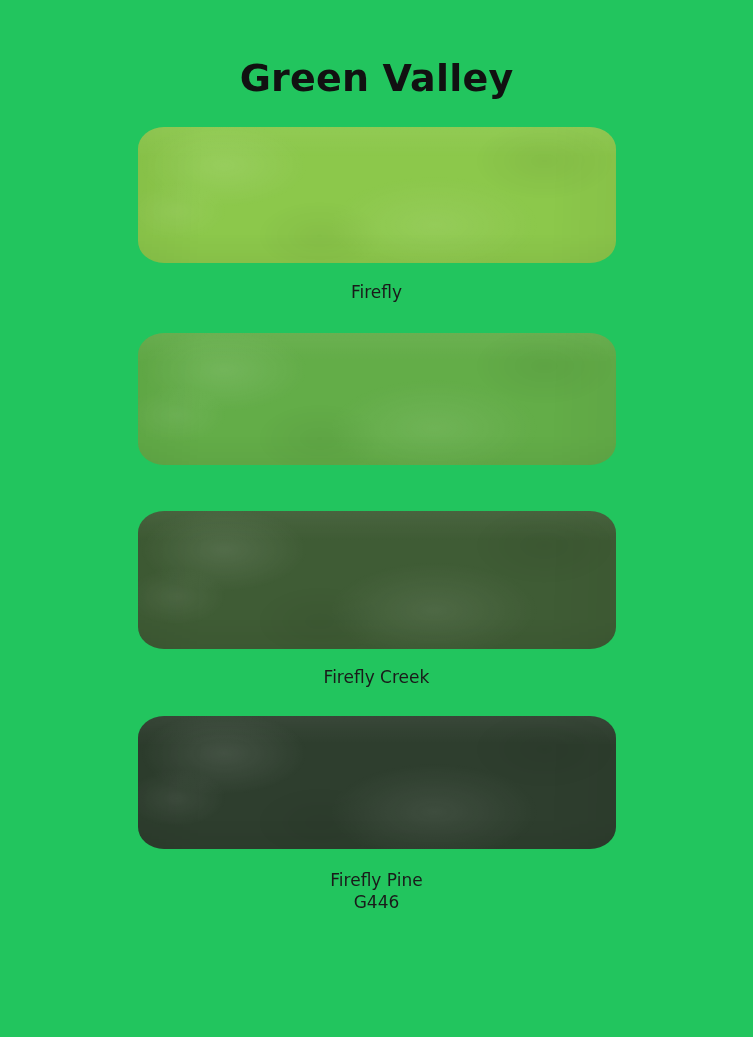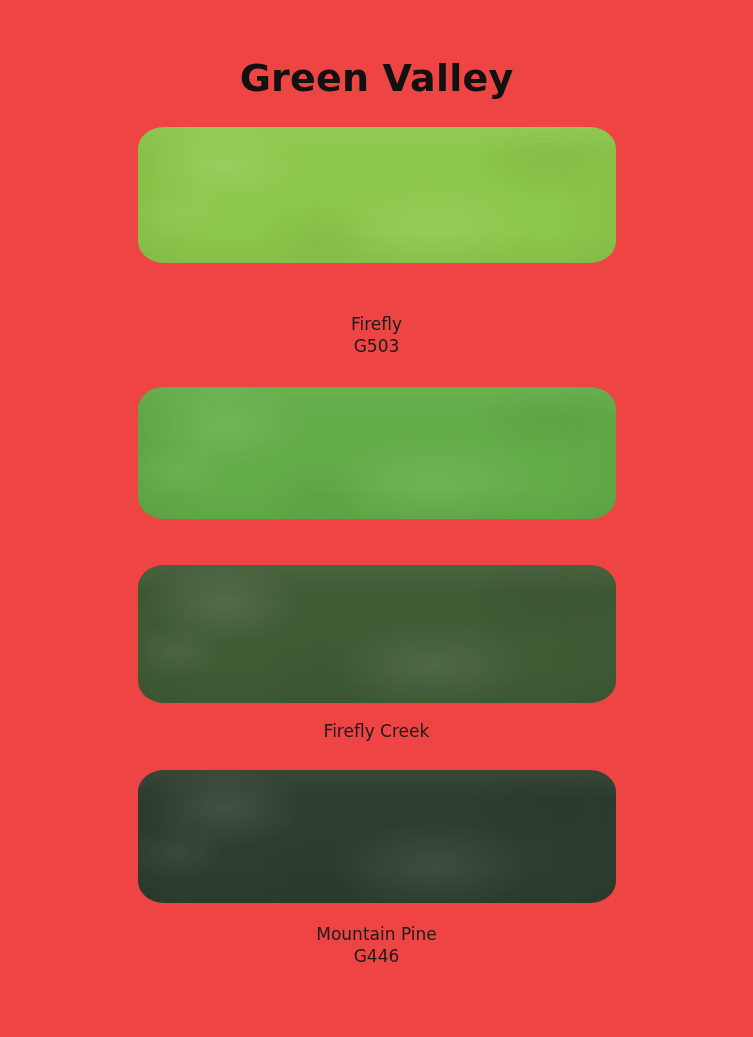--- a/index.html
+++ b/index.html
@@ -11,21 +11,21 @@
     width: 753px;
     height: 1037px;
     font-family: "Liberation Sans", sans-serif;
     position: relative;
     overflow: hidden;
   }
 
   .palette-page {
     width: 753px;
     height: 1037px;
-    background: #ef4444;
+    background: #22c55e;
     position: relative;
     box-sizing: border-box;
     padding-left: 37px;
   }
 
   .page-title {
     position: absolute;
     top: 56px;
     left: 0;
     width: 753px;
@@ -102,21 +102,21 @@
   .swatch-code {
     display: block;
   }
 
   
   .row-0 .swatch-block { height: 136px; width: 478px; }
   .row-1 .swatch-block { height: 132px; width: 478px; }
   .row-2 .swatch-block { height: 138px; width: 478px; }
   .row-3 .swatch-block { height: 133px; width: 478px; }
 
-  .row-0 .swatch-caption { padding-top: 18px; margin-top: 32px; }
+  .row-0 .swatch-caption { padding-top: 18px; }
   .row-1 .swatch-caption { padding-top: 16px; }
   .row-2 .swatch-caption { padding-top: 17px; }
   .row-3 .swatch-caption { padding-top: 20px; }
 
   .row-0 { padding-bottom: 30px; }
   .row-1 { padding-bottom: 30px; }
   .row-2 { padding-bottom: 28px; }
   .row-3 { padding-bottom: 0px; }
 </style>
 </head>
@@ -127,21 +127,20 @@
   <div class="page-title">Green Valley</div>
 
   <div class="swatch-list">
 
     <div class="swatch-entry row-0">
       <div class="swatch-block">
         <div class="swatch-paint" style="background-color: rgb(140, 200, 75);"></div>
       </div>
       <div class="swatch-caption">
         <span class="swatch-name">Firefly</span>
-        <span class="swatch-code">G503</span>
       </div>
     </div>
 
     <div class="swatch-entry row-1">
       <div class="swatch-block">
         <div class="swatch-paint" style="background-color: rgb(99, 173, 72);"></div>
       </div>
       <div class="swatch-caption">
       </div>
     </div>
@@ -153,19 +152,19 @@
       <div class="swatch-caption">
         <span class="swatch-name">Firefly Creek</span>
       </div>
     </div>
 
     <div class="swatch-entry row-3">
       <div class="swatch-block">
         <div class="swatch-paint" style="background-color: rgb(46, 62, 46);"></div>
       </div>
       <div class="swatch-caption">
-        <span class="swatch-name">Mountain Pine</span>
+        <span class="swatch-name">Firefly Pine</span>
         <span class="swatch-code">G446</span>
       </div>
     </div>
 
   </div>
 </div>
 
 </body></html>

